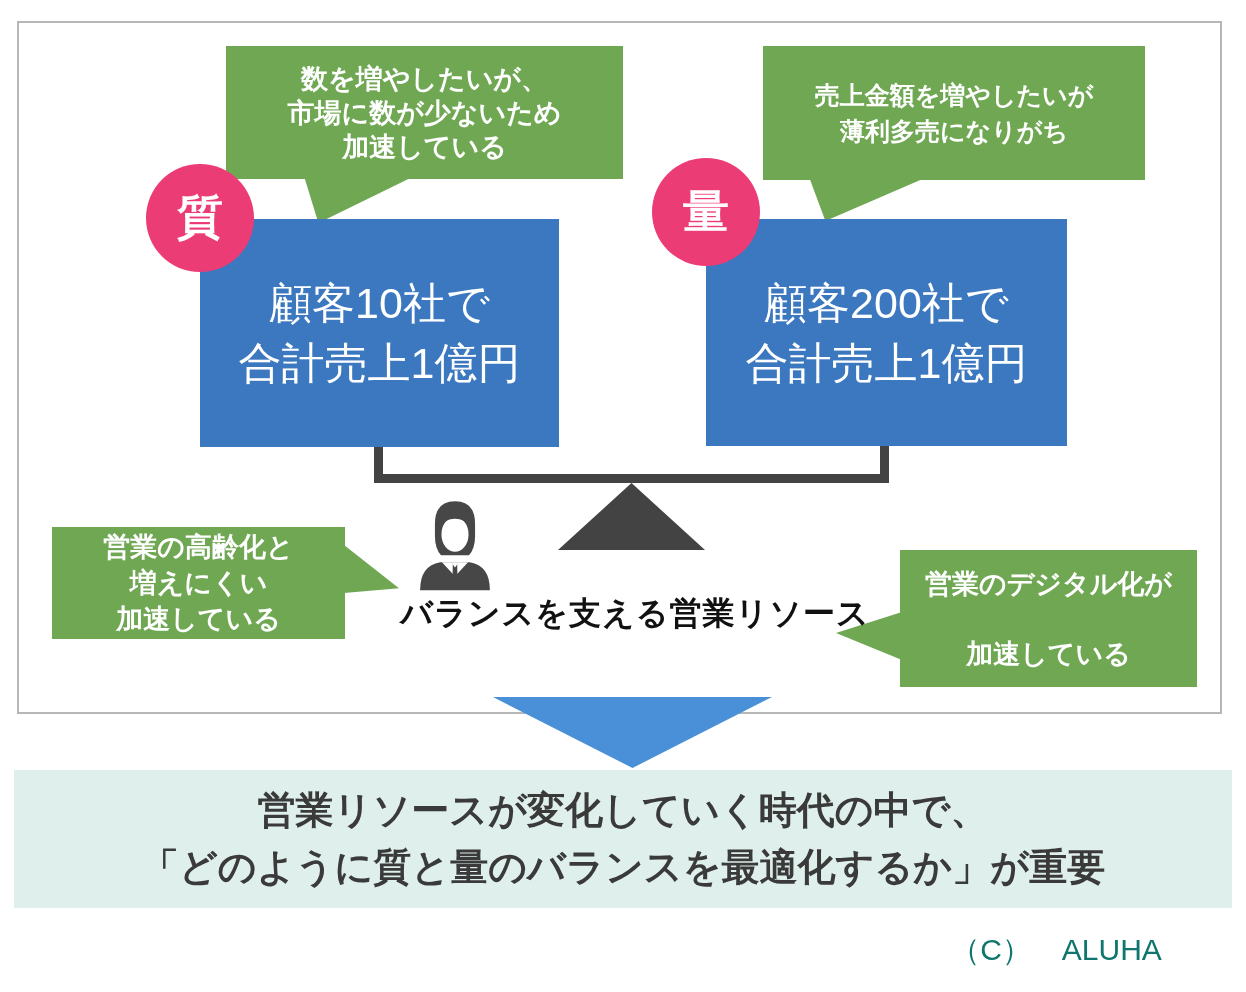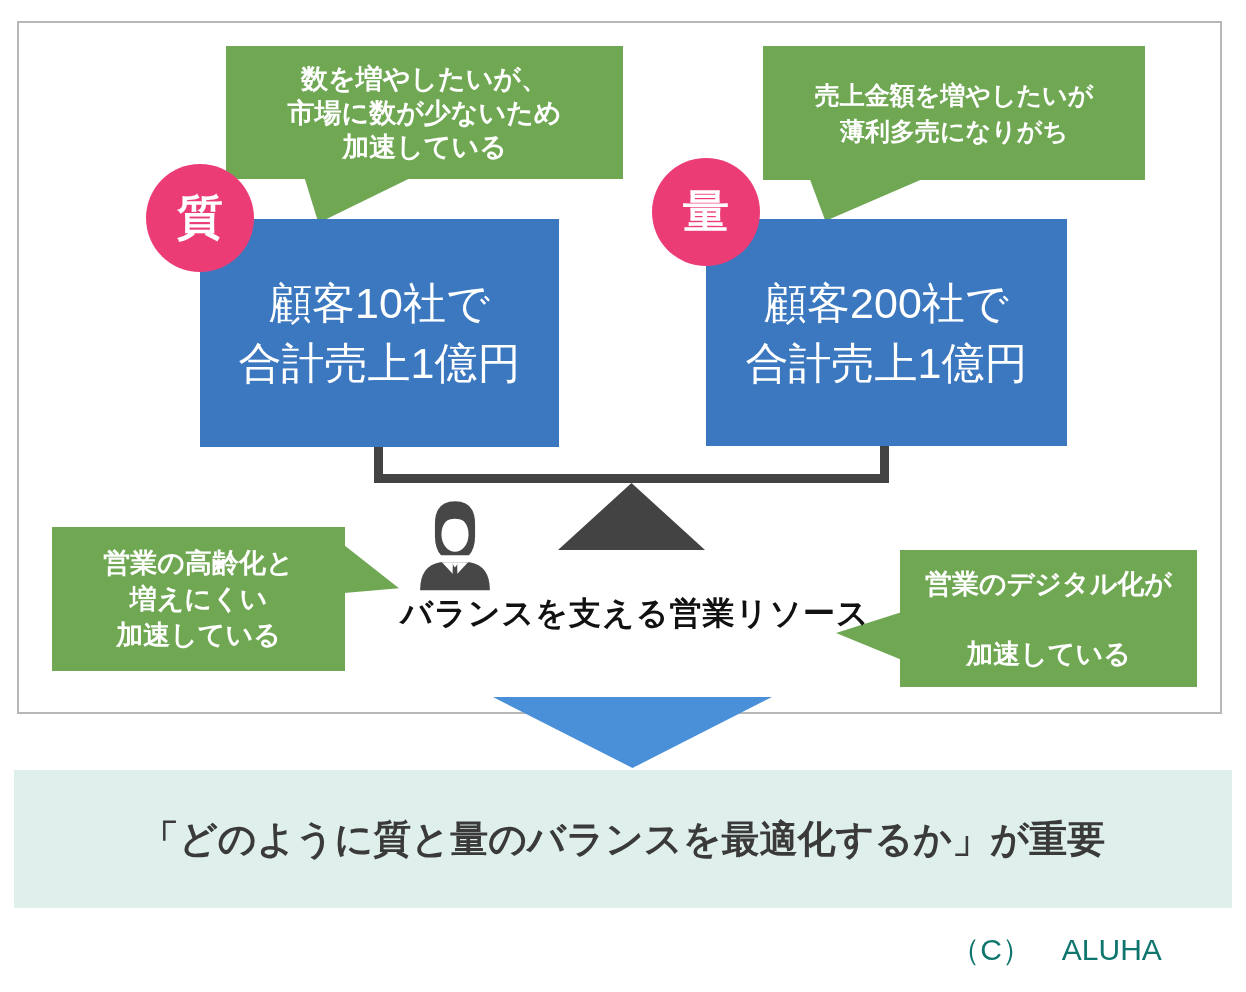--- a/index.html
+++ b/index.html
@@ -14,21 +14,21 @@
   .panel{position:absolute;left:17px;top:21px;width:1205px;height:693px;
          border:2px solid var(--border_gray);background:#fff;}
 
   
   .bubble{position:absolute;background:var(--green);color:#fff;display:flex;
           flex-direction:column;align-items:center;justify-content:center;
           text-align:center;font-weight:bold;z-index:2;}
   .bubble .ln{display:block;}
   .bubble-top-left{left:226px;top:46px;width:397px;height:133px;font-size:27px;line-height:34px;}
   .bubble-top-right{left:763px;top:46px;width:382px;height:134px;font-size:25px;line-height:36px;}
-  .bubble-bottom-left{left:52px;top:527px;width:293px;height:144px;font-size:27px;line-height:36px;}
+  .bubble-bottom-left{left:52px;top:527px;width:293px;height:112px;font-size:27px;line-height:36px;}
   .bubble-bottom-right{left:900px;top:550px;width:297px;height:137px;font-size:27px;line-height:40px;gap:30px;}
 
   .tail{position:absolute;background:var(--green);z-index:1;}
   .tail-top-left{left:300px;top:178px;width:115px;height:45px;
     clip-path:polygon(4% 0,96% 0,16% 100%);}
   .tail-top-right{left:805px;top:179px;width:120px;height:42px;
     clip-path:polygon(4% 0,98% 0,17% 100%);}
   .tail-bottom-left{left:344px;top:545px;width:55px;height:48px;
     clip-path:polygon(0 0,100% 90%,0 100%);}
   .tail-bottom-right{left:836px;top:612px;width:66px;height:48px;
@@ -125,18 +125,19 @@
 
   <div class="bubble bubble-bottom-right">
     <span class="ln">営業のデジタル化が</span>
     <span class="ln">加速している</span>
   </div>
   <div class="tail tail-bottom-right"></div>
 
   <div class="big-arrow"></div>
 
   <div class="banner">
+    <span class="ln">営業リソースが変化していく時代の中で、</span>
     <span class="ln">「どのように質と量のバランスを最適化するか」が重要</span>
   </div>
 
   <div class="credit">（C）　ALUHA</div>
 
 </div>
 
 </body></html>

